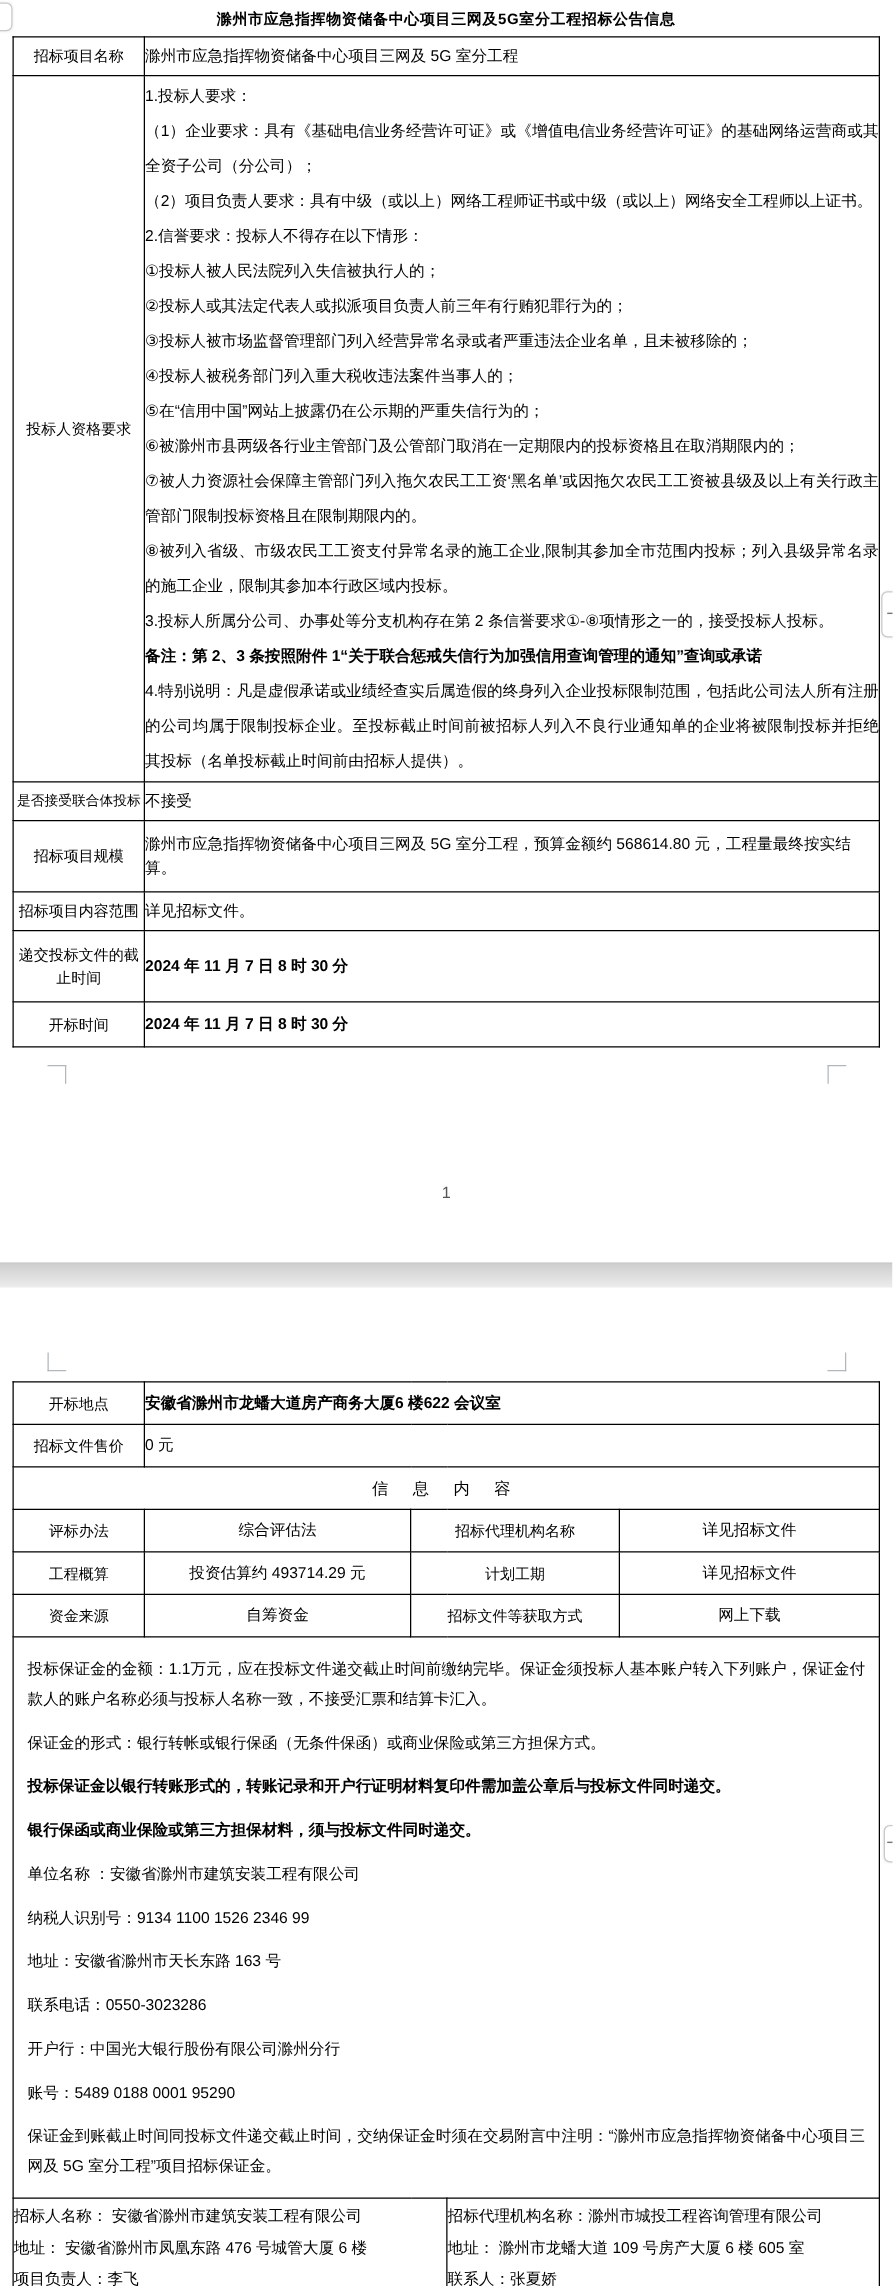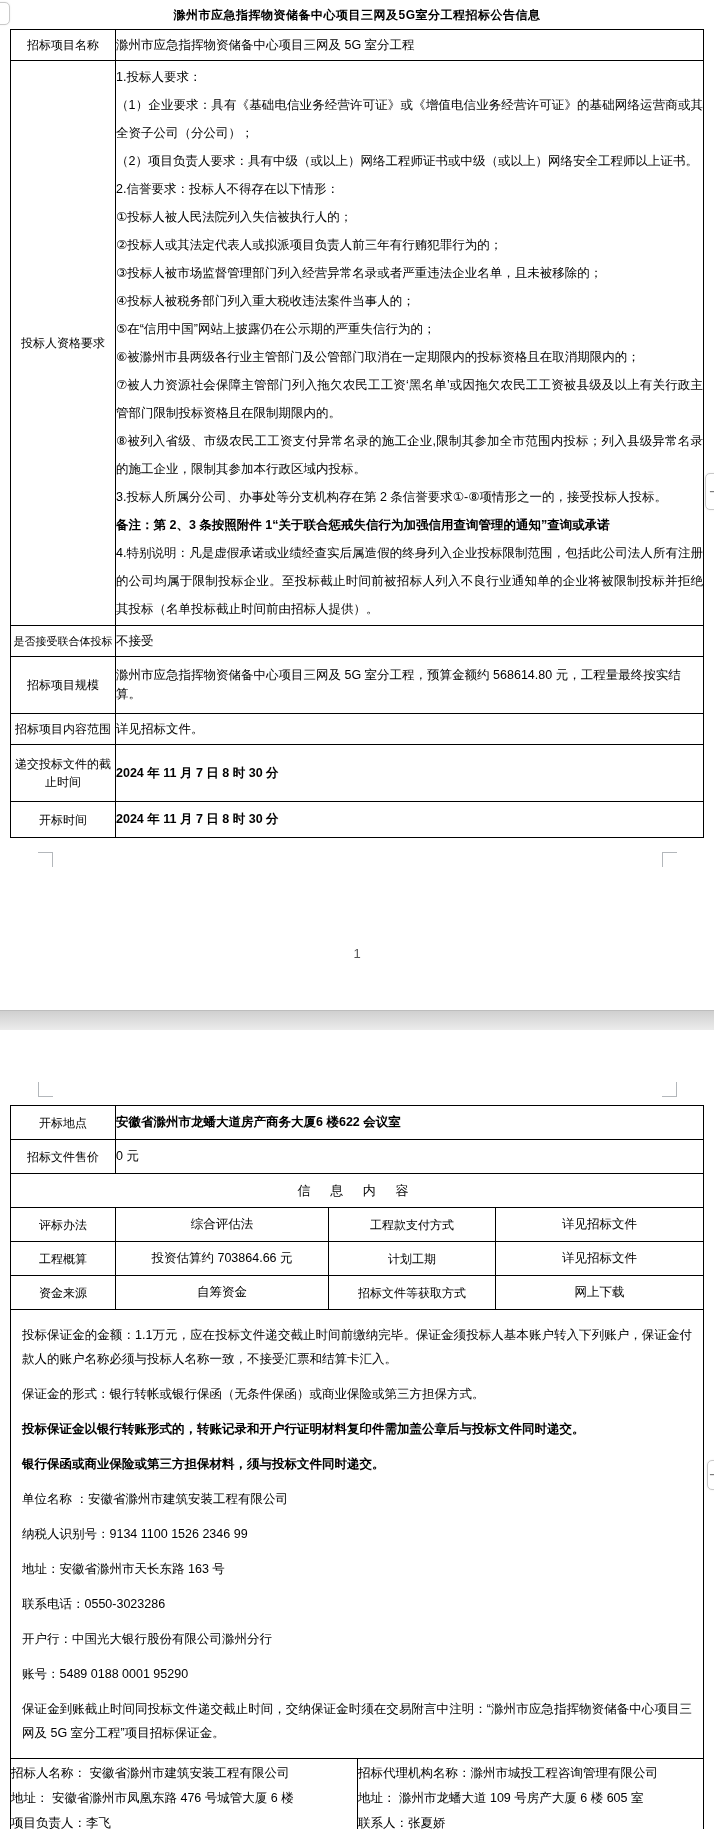--- a/index.html
+++ b/index.html
@@ -144,26 +144,26 @@
   <tr class="h33">
     <td class="lbl">招标文件售价</td>
     <td class="val" colspan="4">0 元</td>
   </tr>
   <tr class="h33">
     <td class="ctr info-head" colspan="5">信 息 内 容</td>
   </tr>
   <tr class="h33">
     <td class="lbl">评标办法</td>
     <td class="ctr">综合评估法</td>
-    <td class="lbl" colspan="2">工程款支付方式</td>
+    <td class="lbl" colspan="2">招标代理机构名称</td>
     <td class="ctr">详见招标文件</td>
   </tr>
   <tr class="h33">
     <td class="lbl">工程概算</td>
-    <td class="ctr">投资估算约 703864.66 元</td>
+    <td class="ctr">投资估算约 493714.29 元</td>
     <td class="lbl" colspan="2">计划工期</td>
     <td class="ctr">详见招标文件</td>
   </tr>
   <tr class="h33">
     <td class="lbl">资金来源</td>
     <td class="ctr">自筹资金</td>
     <td class="lbl" colspan="2">招标文件等获取方式</td>
     <td class="ctr">网上下载</td>
   </tr>
   <tr>

